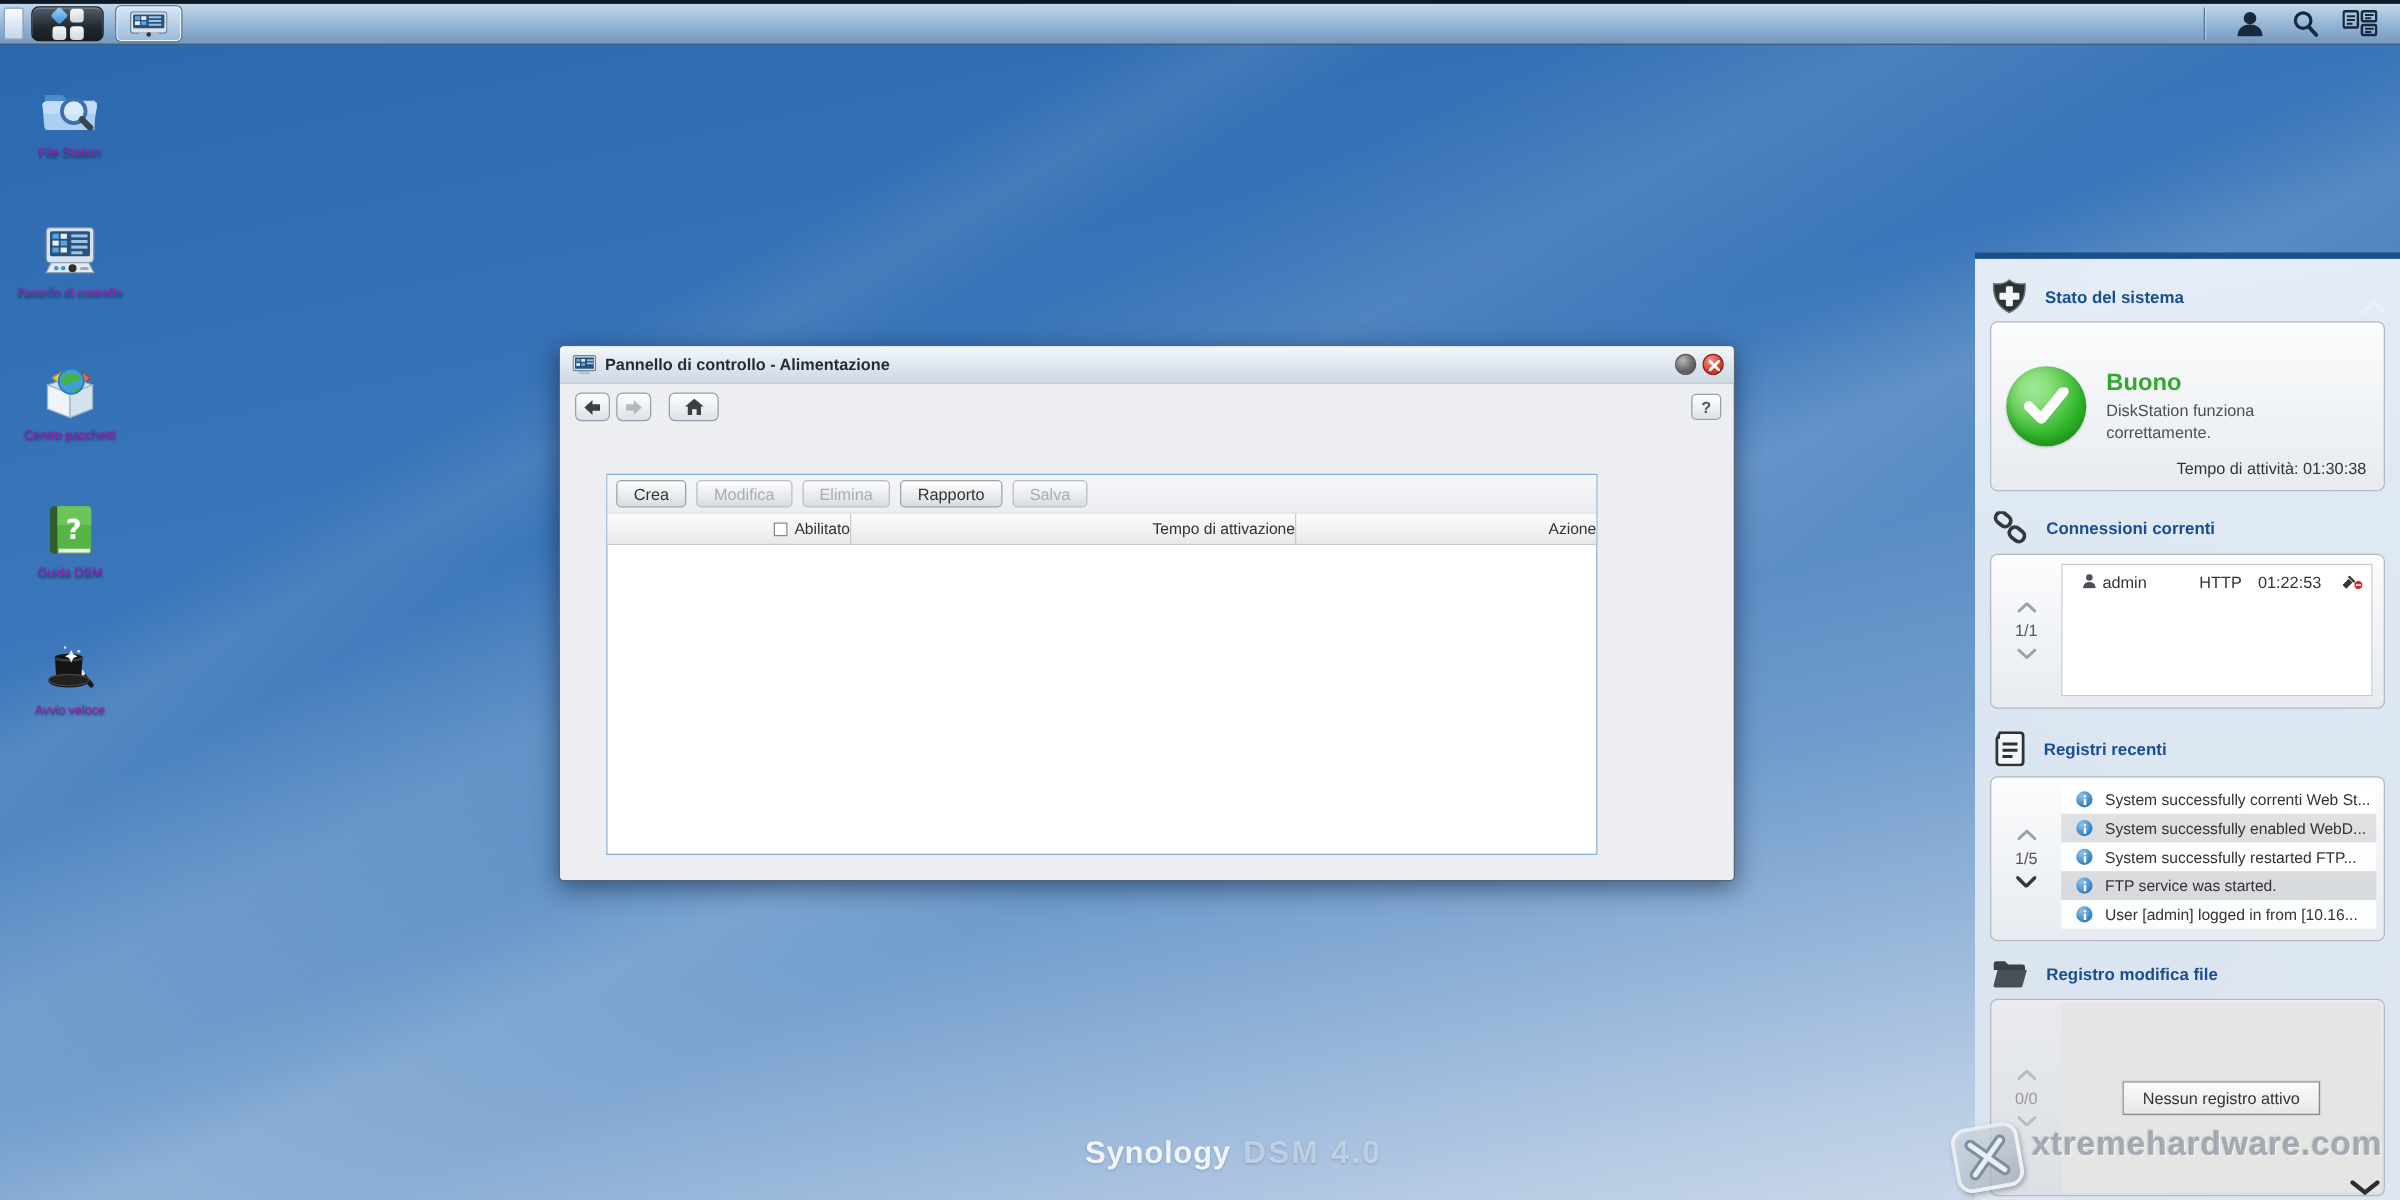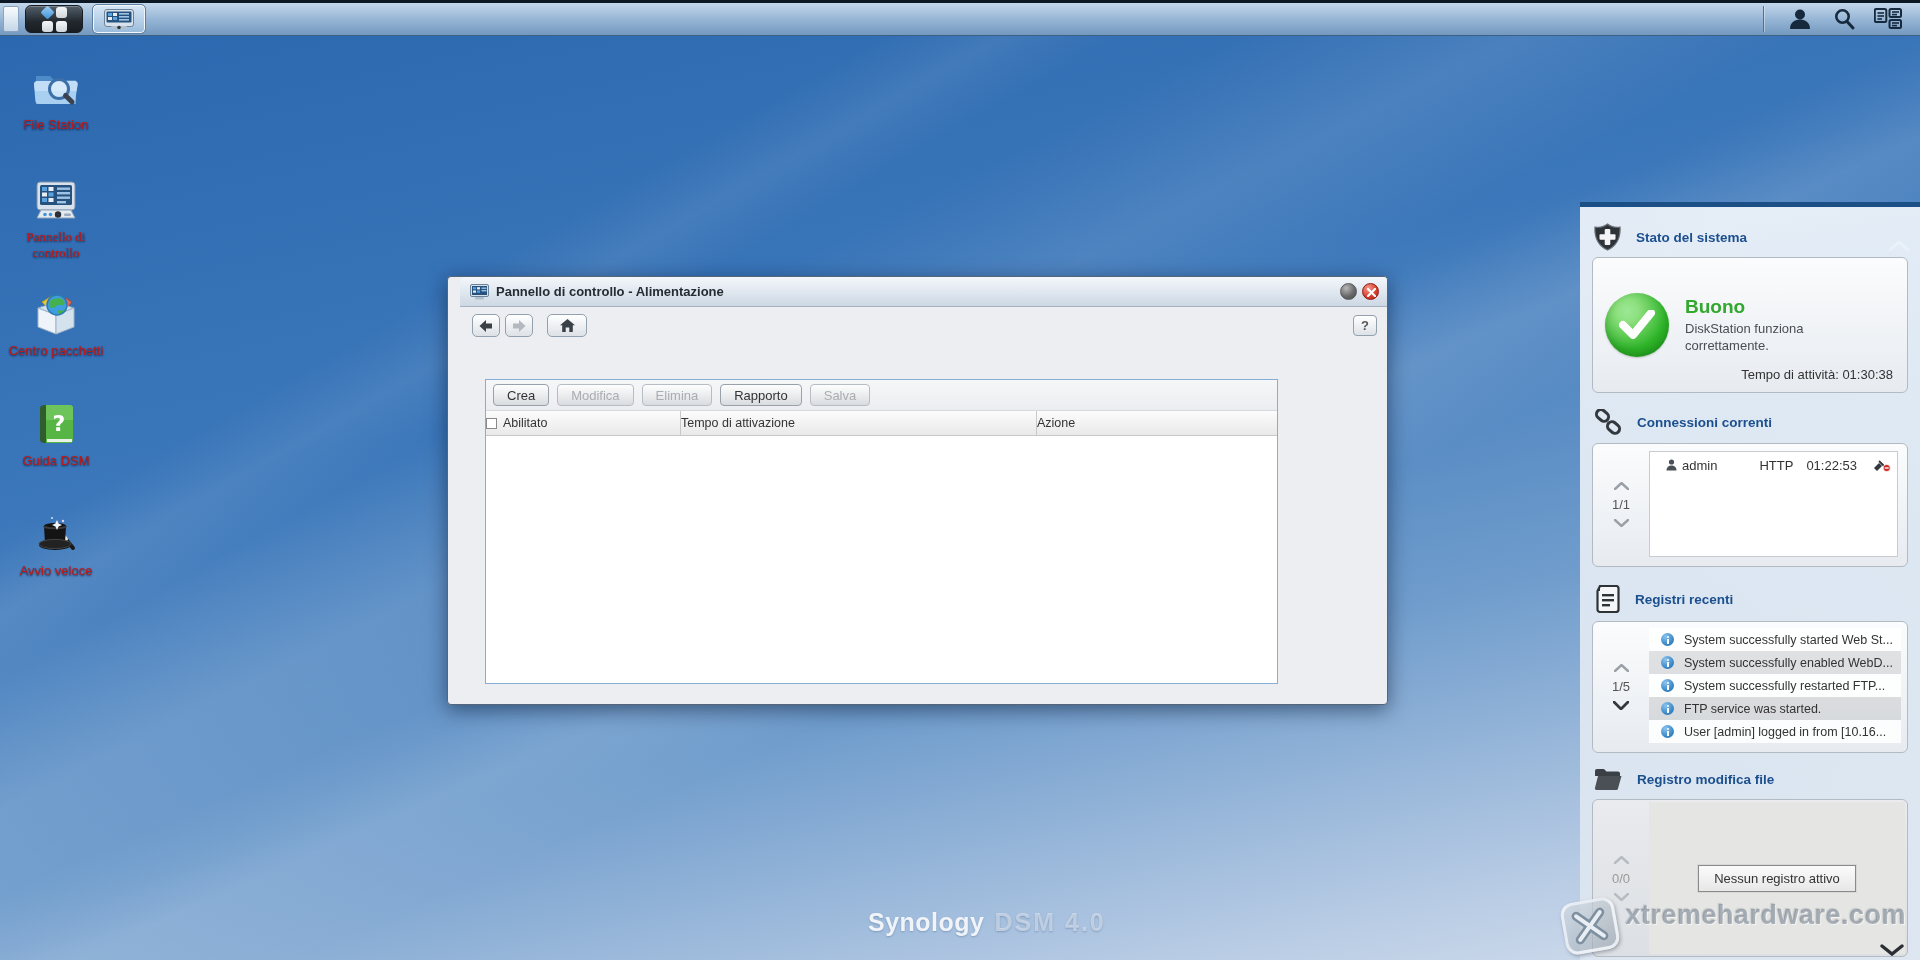--- a/index.html
+++ b/index.html
@@ -40,28 +40,28 @@
     border:1px solid #f2f7fc; outline:1px solid #5d7fa3;
     background:linear-gradient(#d6e6f5,#9cbcdc);
     display:flex; align-items:center; justify-content:center; }
   .tb-right { margin-left:auto; display:flex; align-items:center; height:100%; padding-right:10px; }
   .tb-divider { width:1px; height:26px; background:#51719a; box-shadow:1px 0 0 rgba(255,255,255,.35); margin-right:14px; }
   .tb-iconbtn { width:44px; height:30px; display:flex; align-items:center; justify-content:center; }
 
   
   .desk-icon { position:absolute; left:6px; width:100px; text-align:center; cursor:default; }
   .desk-icon .ic { width:48px; height:48px; margin:0 auto; }
-  .desk-icon .lbl { margin-top:5px; color:#b91c1c; font-size:13px; line-height:1.25;
+  .desk-icon .lbl { margin-top:5px; color:#a21caf; font-size:10px; line-height:1.25;
     text-shadow:0 1px 2px rgba(0,10,40,.75); }
 
   
   .window {
     position:absolute; left:447px; top:276px; width:941px; height:429px;
     background:#eceef2; border:1px solid #55657a; border-radius:4px;
-    box-shadow:0 5px 20px rgba(0,15,40,.5); z-index:20;padding-left:12px;
+    box-shadow:0 5px 20px rgba(0,15,40,.5); z-index:20;
   }
   .titlebar { height:30px; border-radius:4px 4px 0 0;
     background:linear-gradient(#f3f7fb,#cdd8e4);
     border-bottom:1px solid #a5b2c0;
     display:flex; align-items:center; padding:0 8px 0 10px; }
   .titlebar .wtitle { font-size:13px; font-weight:bold; color:#262c34; margin-left:7px; }
   .win-ctrls { margin-left:auto; display:flex; gap:5px; }
   .circle-btn { width:17px; height:17px; border-radius:50%; border:1px solid #5a5a5a; position:relative; }
   .min-btn { background:radial-gradient(circle at 35% 28%, #b8b8b8, #6a6a6a 55%, #474747); }
   .close-btn { background:radial-gradient(circle at 35% 28%, #f59a8e, #d63b2a 60%, #b52316); border-color:#8e1d12; }
@@ -85,21 +85,21 @@
     border:1px solid #84aed6; background:#fff;
     box-shadow:inset 0 2px 0 rgba(196,221,245,.95); }
   .ptoolbar { height:31px; background:linear-gradient(#f6f7f9,#ebedf0);
     border-bottom:1px solid #d6d9dd; display:flex; align-items:center; padding-left:7px; gap:8px; }
   .pt-btn { height:22px; padding:0 13px; font-size:13px; color:#333; border-radius:4px;
     border:1px solid #99a1aa; background:linear-gradient(#fefefe,#d9dcdf);
     display:flex; align-items:center; font-family:inherit; }
   .pt-btn.disabled { color:#a9adb2; border-color:#b7bdc4; }
   .thead { height:25px; display:flex; background:linear-gradient(#fcfcfc,#e9e9e9);
     border-bottom:1px solid #c8c8c8; font-size:12.5px; color:#333; }
-  .th { display:flex; align-items:center; justify-content:flex-start; border-right:1px solid #c9c9c9; }
+  .th { display:flex; align-items:center; justify-content:flex-end; border-right:1px solid #c9c9c9; }
   .th:last-child { border-right:none; }
   .th-check { width:11px; height:11px; border:1px solid #8a8a8a; background:#fff; margin-right:6px; }
 
   
   .widget-panel { position:absolute; left:1580px; top:202px; width:340px; height:758px;
     background:linear-gradient(rgba(244,248,252,.9), rgba(222,231,241,.85));
     border-top:5px solid #1d4f87; z-index:10; }
   .whead { position:absolute; left:14px; display:flex; align-items:center; gap:15px; }
   .whead .wtitle2 { font-size:13.5px; font-weight:bold; color:#1c4f8e; }
   .wbox { position:absolute; left:12px; width:316px; border:1px solid #b4bac2; border-radius:6px; }
@@ -465,21 +465,21 @@
           <polyline points="1,7 7.5,1 14,7" fill="none" stroke="#9aa0a8" stroke-width="2.4" stroke-linecap="round"></polyline>
         </svg>
       <span class="pnum">1/5</span>
       <svg width="16" height="9" viewBox="0 0 16 9">
           <polyline points="1,1 8,8 15,1" fill="none" stroke="#33383e" stroke-width="2.8" stroke-linecap="round"></polyline>
         </svg>
     </div>
     <div class="log-list">
       <div class="log-row">
           <span class="info-icon"></span>
-          <span>System successfully started Web St...</span>
+          <span>System successfully correnti Web St...</span>
         </div>
       <div class="log-row">
           <span class="info-icon"></span>
           <span>System successfully enabled WebD...</span>
         </div>
       <div class="log-row">
           <span class="info-icon"></span>
           <span>System successfully restarted FTP...</span>
         </div>
       <div class="log-row">

